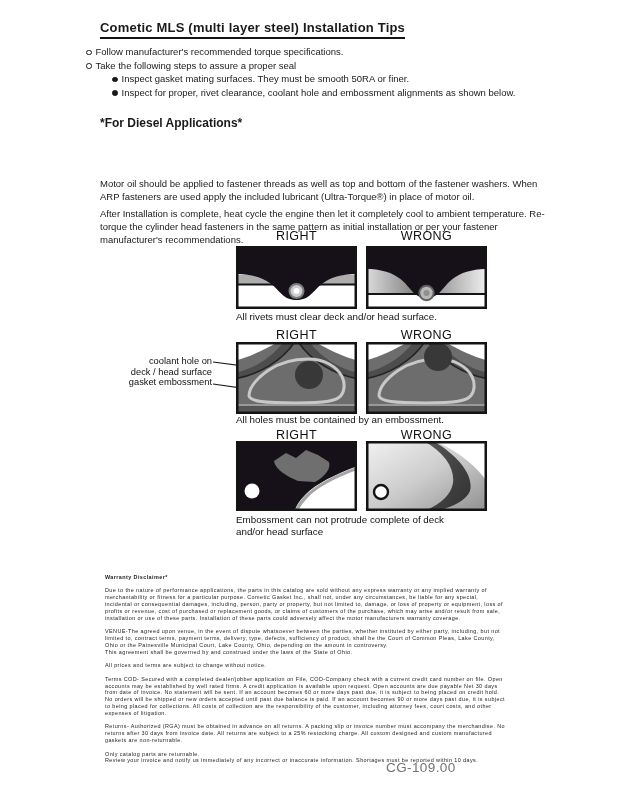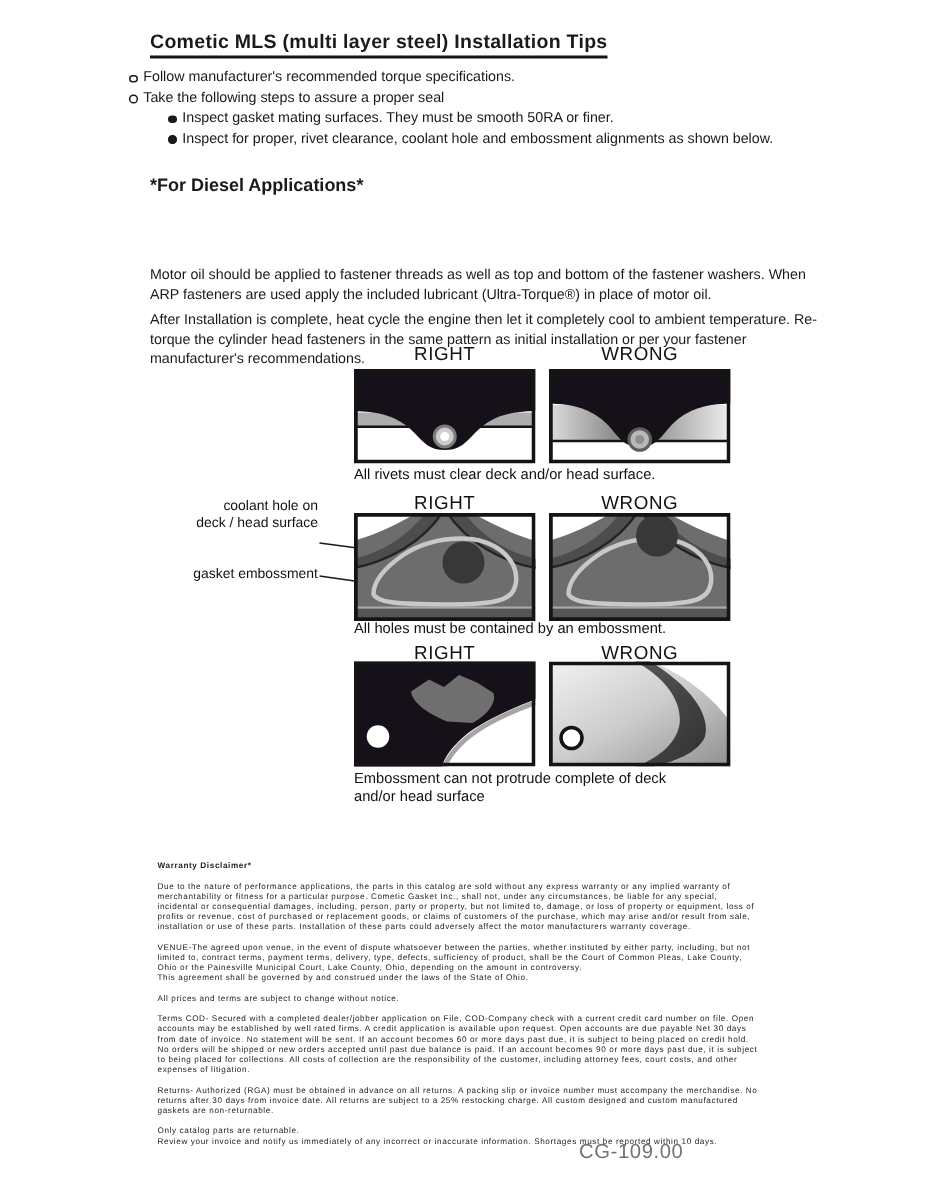--- a/index.html
+++ b/index.html
@@ -22,21 +22,21 @@
   #para1{top:134px;} #para2{top:164px;} #para3{top:207px;}
   .fig-label{position:absolute;width:121px;text-align:center;font-size:12.5px;letter-spacing:.4px;color:#111;}
   .lbl-r1{top:229px;} .lbl-r2{top:328px;} .lbl-r3{top:428px;}
   .lbl-left{left:236px;} .lbl-right{left:366px;}
   .panel{position:absolute;line-height:0;}
   .p-r1{top:246px;} .p-r2{top:342px;} .p-r3{top:441px;}
   .p-left{left:236px;} .p-right{left:366px;}
   .fig-caption{position:absolute;left:236px;font-size:9.8px;line-height:12px;color:#111;}
   #cap1{top:311px;} #cap2{top:414px;} #cap3{top:514px;width:218px;}
   .ann{position:absolute;left:90px;width:122px;text-align:right;font-size:9.3px;line-height:10.5px;color:#111;}
-  #ann1{top:332px;text-align:right;} #ann2{top:377px;}
+  #ann1{top:356px;text-align:right;} #ann2{top:377px;}
   .pointer-svg{position:absolute;left:0;top:0;pointer-events:none;}
   .legal{
     position:absolute;left:105px;top:574px;width:590px;
     transform:scale(0.68);transform-origin:0 0;
     font-size:8px;line-height:10px;letter-spacing:.6px;color:#1c1c1c;
   }
   .legal-h{font-weight:bold;margin:0 0 10px 0;}
   .legal p{margin:0 0 10px 0;}
   .legal p.tight{margin:0;}
   .footer-code{position:absolute;left:386px;top:760px;font-size:13.5px;letter-spacing:.4px;color:#737373;}

